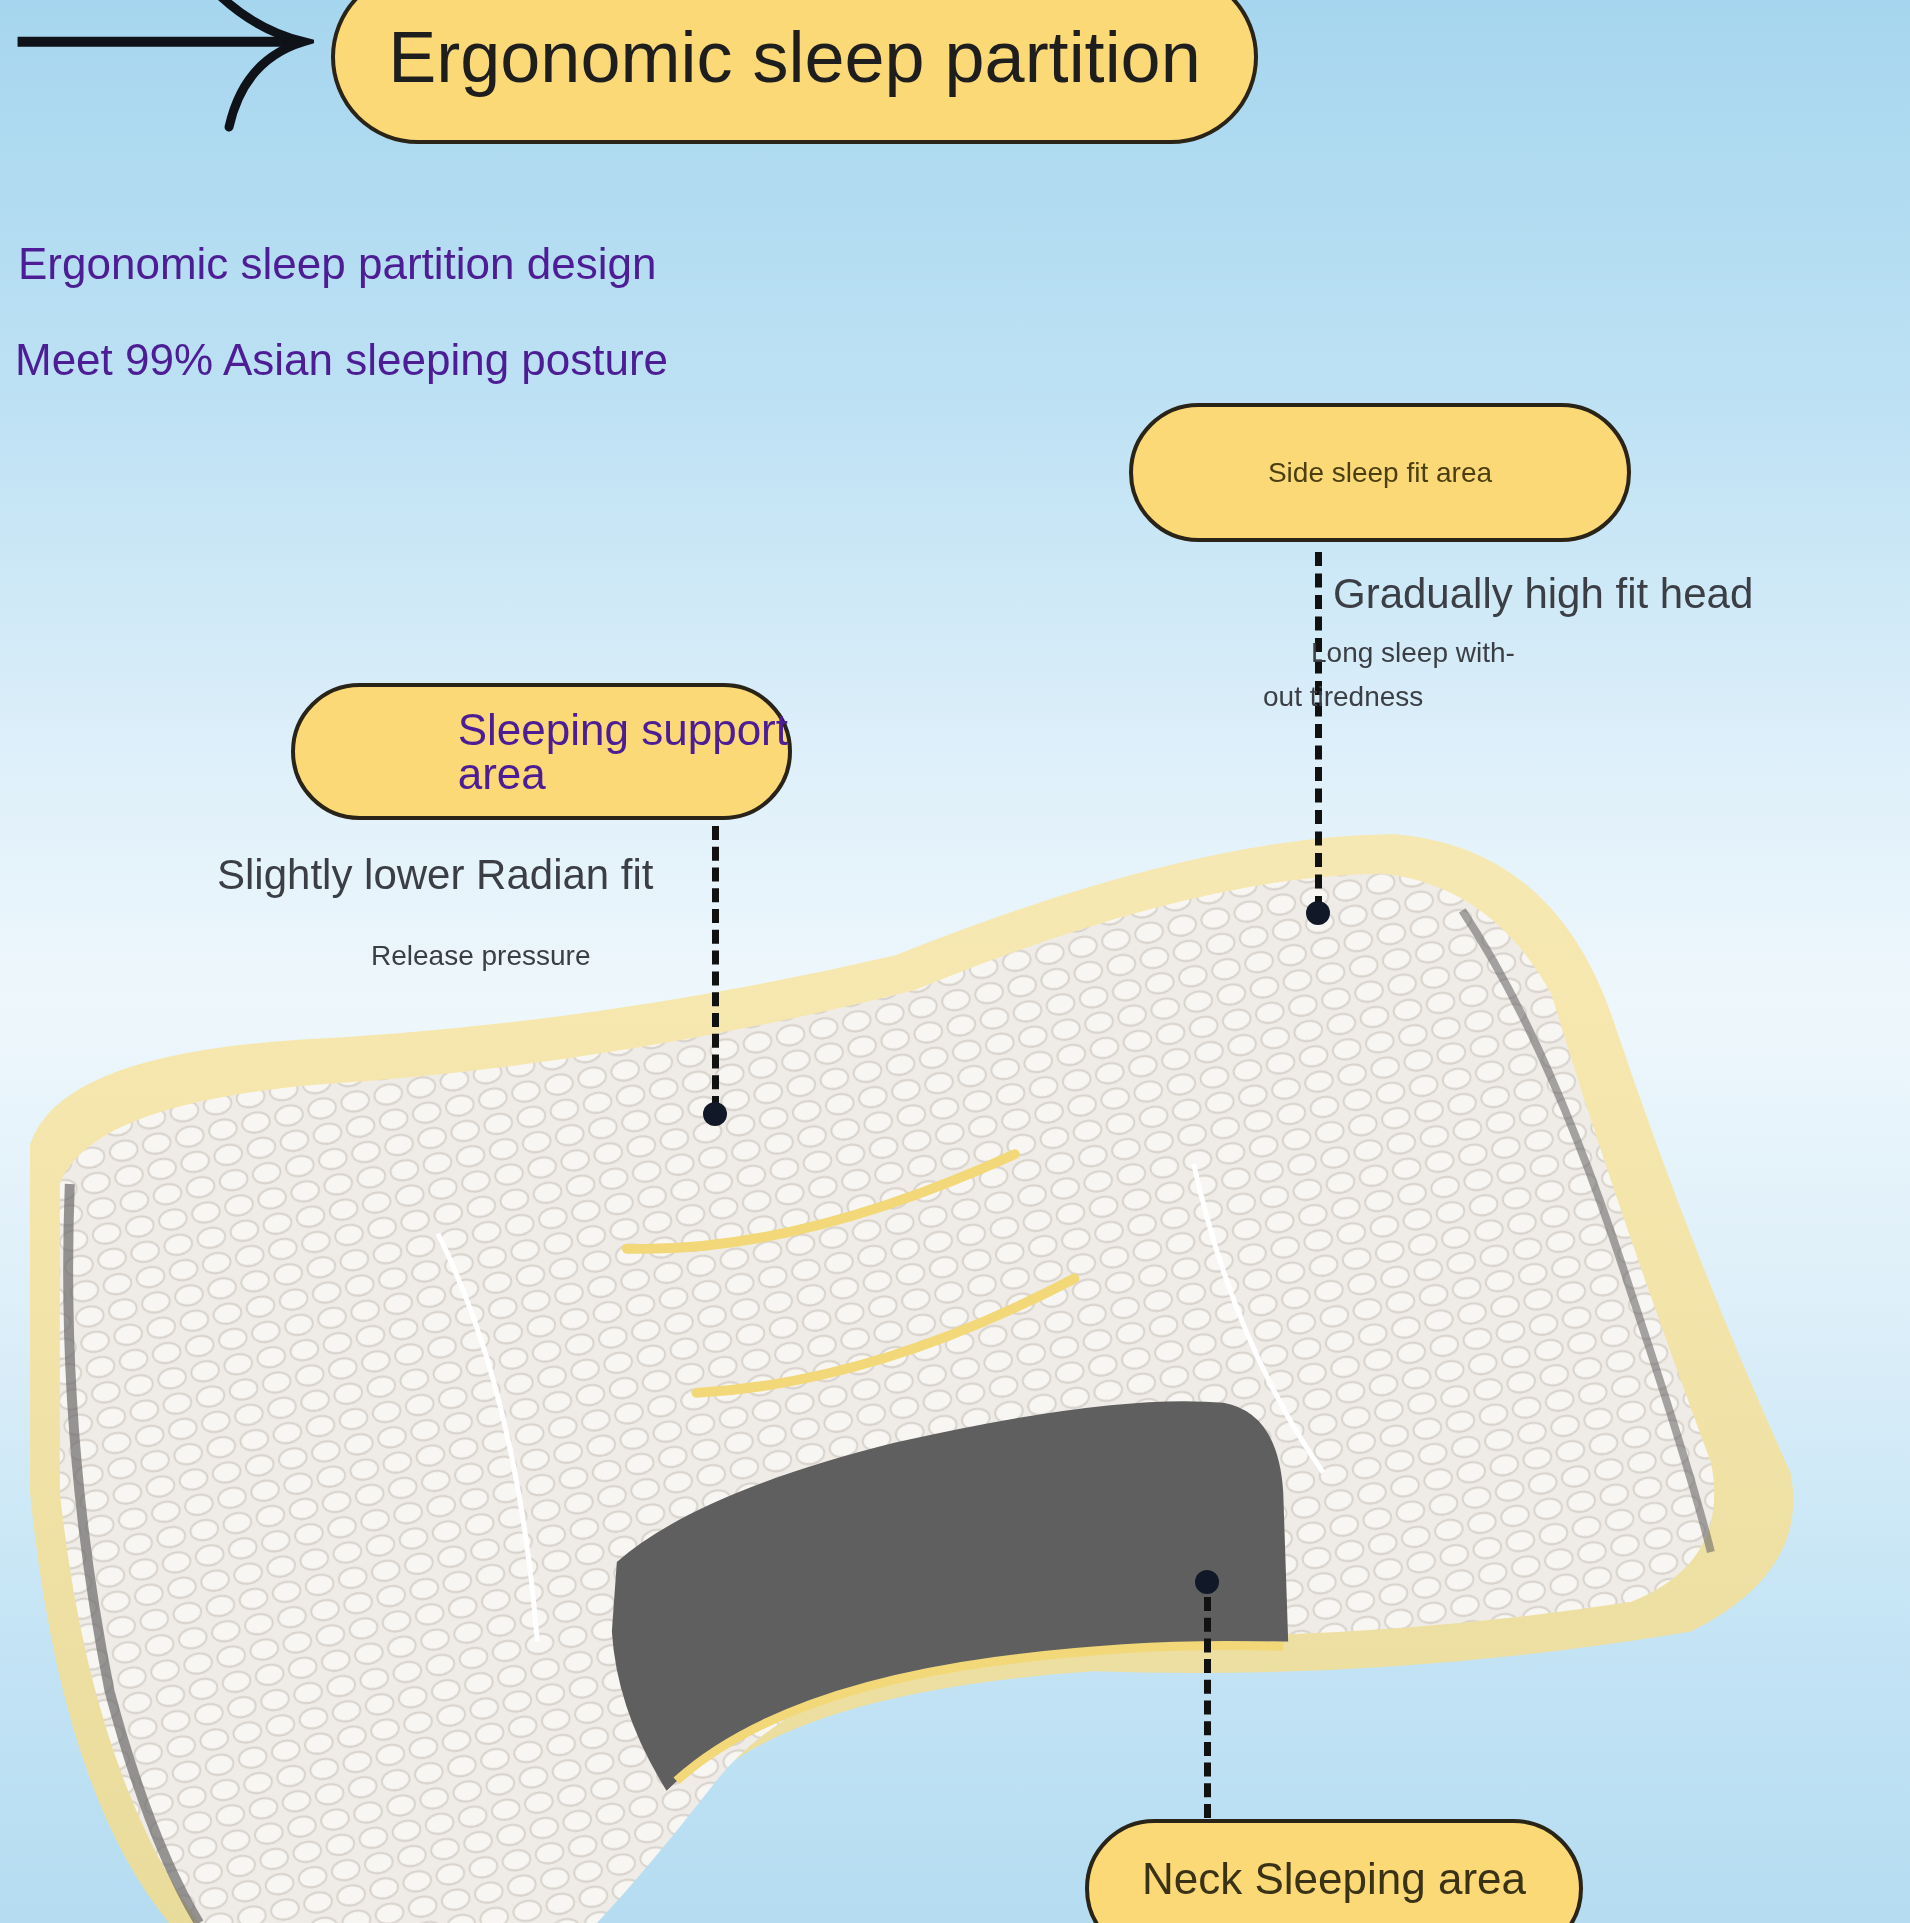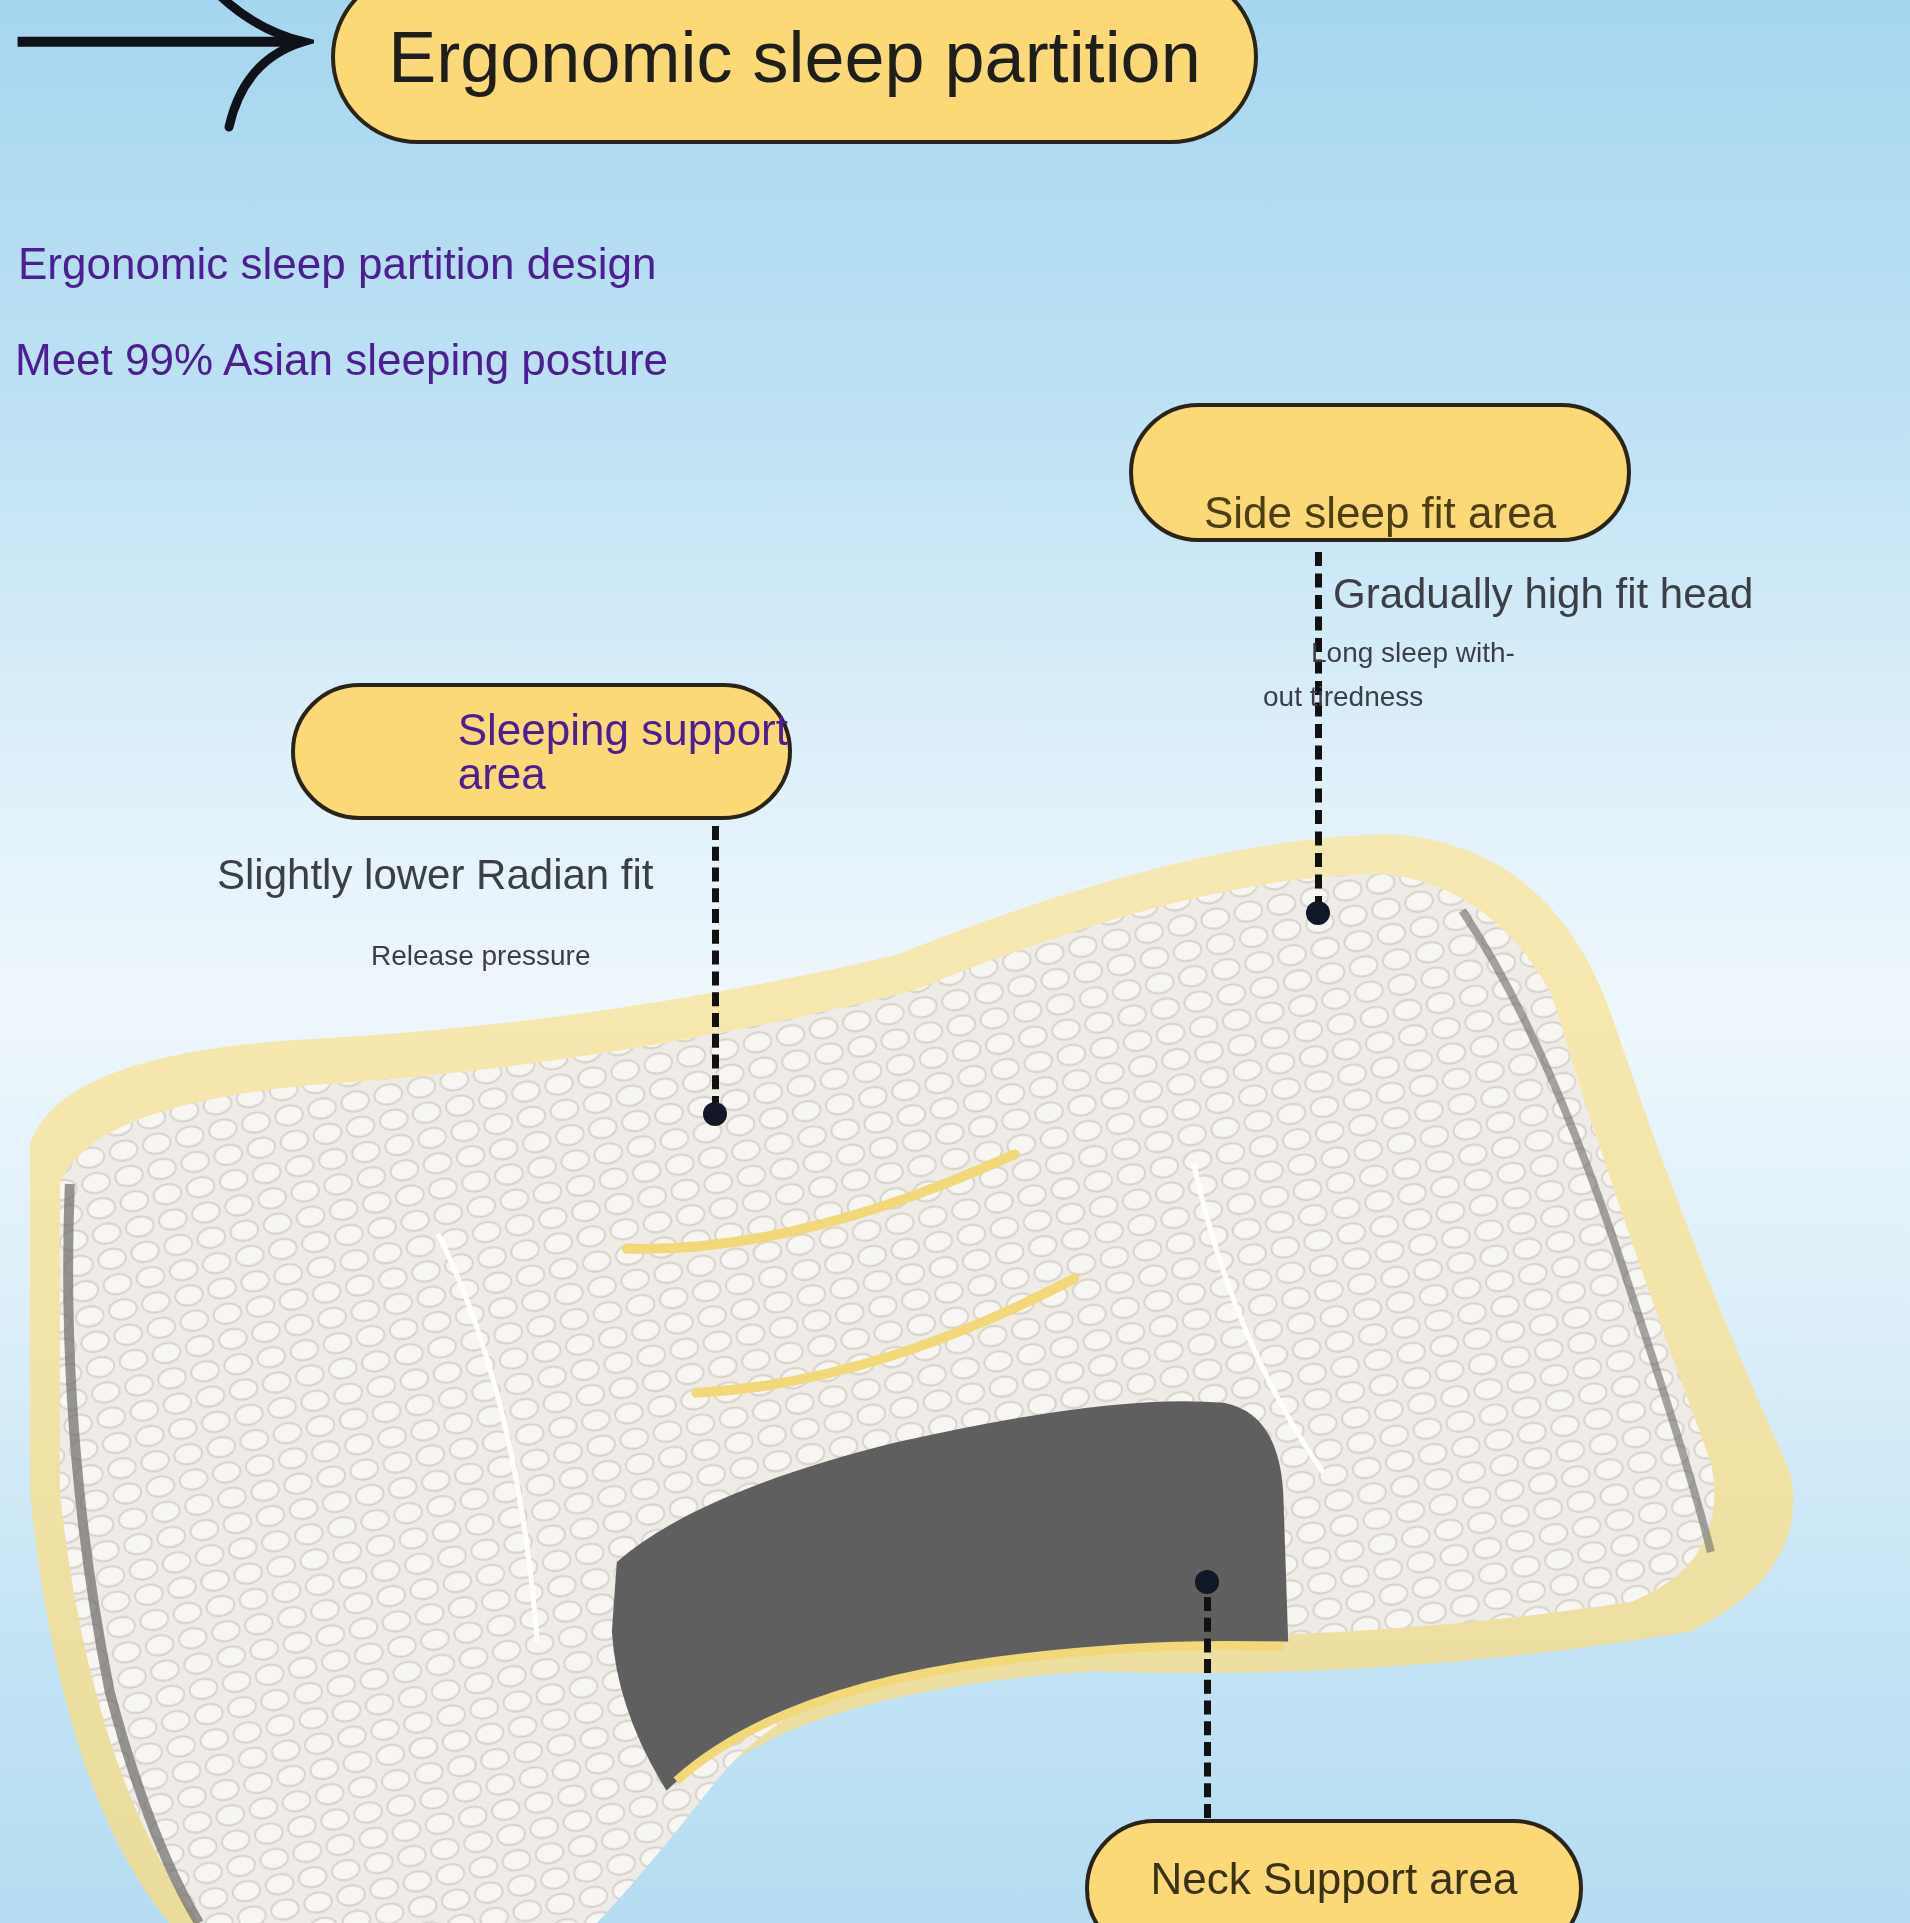--- a/index.html
+++ b/index.html
@@ -2,21 +2,21 @@
 <html><head>
 <meta charset="utf-8">
 <style>
   html,body{margin:0;padding:0;}
   body{width:1910px;height:1923px;position:relative;overflow:hidden;
     font-family:"Liberation Sans","DejaVu Sans",sans-serif;
     background:linear-gradient(180deg,#a6d6ef 0%,#bfe2f4 22%,#dff0fa 40%,#eef7fc 52%,#ddeff9 68%,#c4e4f5 85%,#b5dcf1 100%);}
   .pill{position:absolute;background:#fbd976;border:4px solid #2a2418;border-radius:994px;
     box-sizing:border-box;color:#3a3216;display:flex;align-items:center;}
   .title-pill{left:331px;top:-30px;width:927px;height:174px;justify-content:center;font-size:72px;color:#1e1e1e;}
-  .side-pill{left:1129px;top:403px;width:502px;height:139px;justify-content:center;font-size:44px;color:#4a3e12;align-items:flex-end;}
+  .side-pill{left:1129px;top:403px;width:502px;height:139px;justify-content:center;font-size:28px;color:#4a3e12;}
   .support-pill{left:291px;top:683px;width:501px;height:137px;padding-left:55px;font-size:44px;line-height:44px;color:#4c1d95;justify-content:flex-end;}
   .neck-pill{left:1085px;top:1819px;width:498px;height:139px;justify-content:center;padding-bottom:20px;font-size:44px;color:#3a3216;}
   .sub{position:absolute;color:#4c1d95;font-size:44px;white-space:nowrap;}
   .note{position:absolute;color:#3b3f45;font-size:42px;white-space:nowrap;}
   .note.small{font-size:28px;}
   .dash{position:absolute;width:0;border-left:7px dashed #111;}
   .dot{position:absolute;width:24px;height:24px;border-radius:50%;background:#111827;}
   .arrow{position:absolute;left:15px;top:0;}
   .pillow{position:absolute;left:0;top:816px;}
 </style>
@@ -80,15 +80,15 @@
   </div>
 </div>
 <div class="dash" style="left:712px;top:826px;height:284px;"></div>
 <div class="dot" style="left:703px;top:1102px;"></div>
 <div class="note" style="left:217px;top:851px;">Slightly lower Radian fit</div>
 <div class="note small" style="left:371px;top:940px;">Release pressure</div>
 
 <div class="dot" style="left:1195px;top:1570px;"></div>
 <div class="dash" style="left:1204px;top:1597px;height:221px;"></div>
 <div class="pill neck-pill">
-  <span>Neck Support area</span>
+  <span>Neck Sleeping area</span>
 </div>
 
 
 </body></html>

